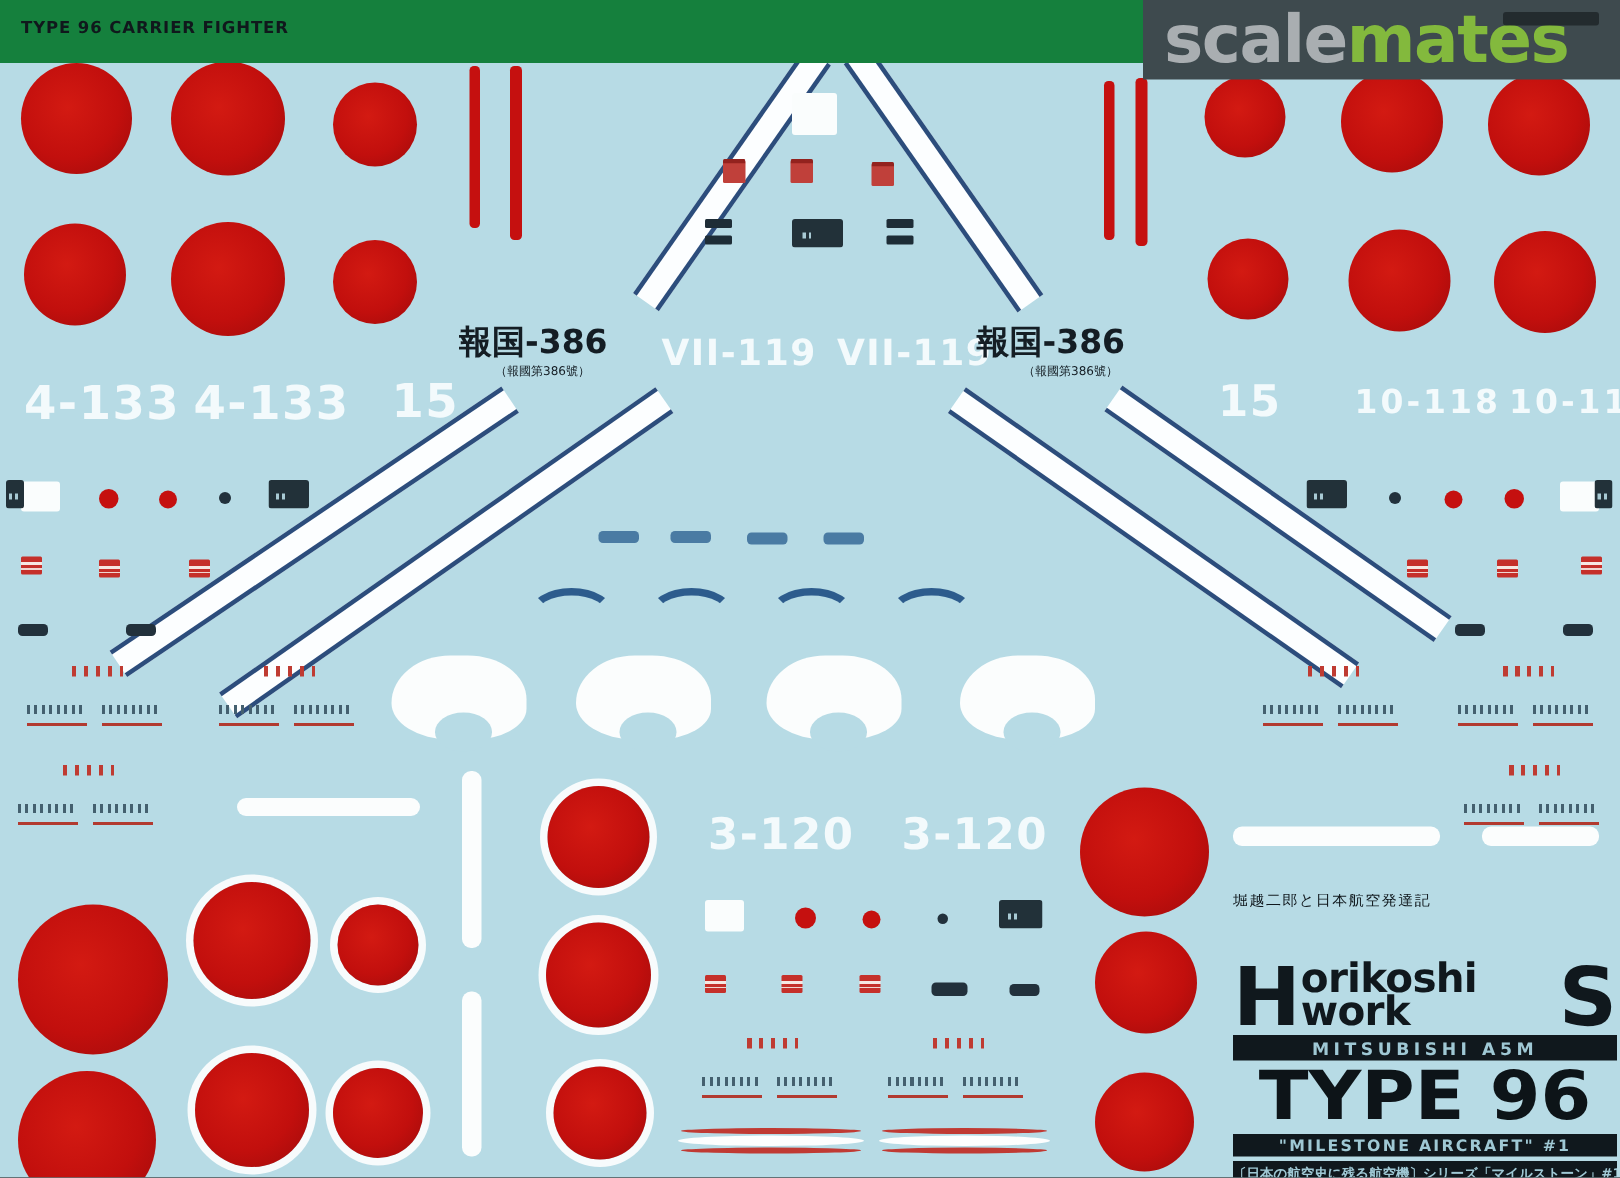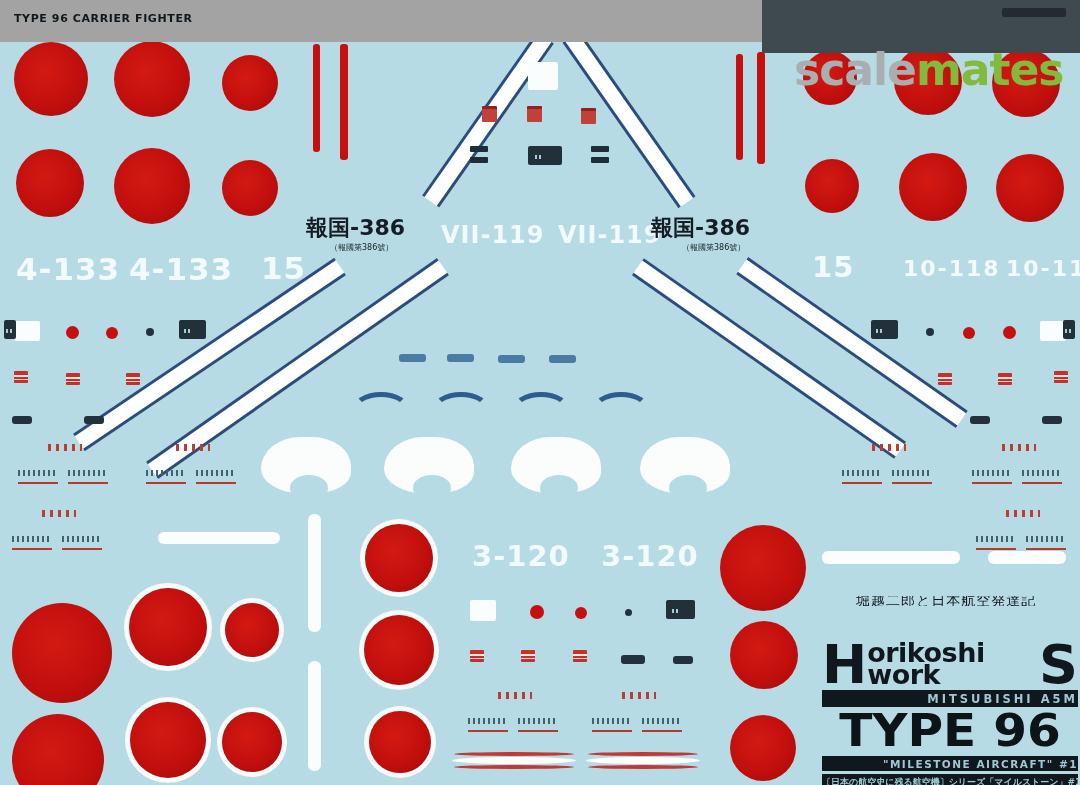--- a/index.html
+++ b/index.html
@@ -1,24 +1,24 @@
 <!DOCTYPE html>
 <html><head>
 <meta charset="utf-8">
 <style>
   html,body{margin:0;padding:0;background:#222;}
   .stage{position:relative;width:1080px;height:785px;overflow:hidden;
          background:#b7dbe5;font-family:"DejaVu Sans","Liberation Sans",sans-serif;}
   
-  .topbar{position:absolute;left:0;top:0;width:924px;height:42px;background:#a3a3a3;}
+  .topbar{position:absolute;left:0;top:0;width:924px;height:42px;background:#15803d;}
   .bar-title{position:absolute;left:14px;top:12px;font-size:11px;font-weight:bold;
              letter-spacing:.6px;color:#10181c;white-space:nowrap;}
   .logoblock{position:absolute;left:762px;top:0;width:318px;height:53px;background:#3e4a4e;}
   .lg-scale,.lg-mates{font-size:44px;font-weight:bold;letter-spacing:-1px;line-height:53px;}
-  .lg-wrap{position:absolute;left:32px;top:0;margin-top:43px;}
+  .lg-wrap{position:absolute;left:14px;top:0;}
   .lg-scale{color:#a9aeb1;}
   .lg-mates{color:#83b93d;}
   .lg-tag{position:absolute;right:14px;top:8px;width:64px;height:9px;background:#20282b;
           opacity:.9;border-radius:2px;}
   
   .decals div,.decals i{position:absolute;}
   .roundel{border-radius:50%;
      background:radial-gradient(circle at 42% 40%, #d31a12 0%, #c20f0d 55%, #9e0b0b 100%);}
   .roundel.ring{box-shadow:0 0 0 5px #f7fbfc;}
   .band{height:15px;background:#fcfeff;border-top:3px solid #2c4d7c;border-bottom:3px solid #2c4d7c;}
@@ -51,27 +51,27 @@
   .cluster .cu{left:0;top:24px;width:40px;height:14px;border-bottom:2px solid #b23a30;
      background:repeating-linear-gradient(90deg,#44606f 0 2px,transparent 2px 5px);
      background-size:100% 6px;background-repeat:no-repeat;background-position:0 2px;}
   .cluster .cu.c2{left:50px;}
   
   .lbl{position:absolute;color:#f3fafc;font-weight:bold;letter-spacing:1px;white-space:nowrap;}
   .lbl.dark{color:#141d24;}
   .lbl.sub{font-size:8px;font-weight:normal;letter-spacing:0;}
   
   .infobox{position:absolute;left:822px;top:596px;width:256px;color:#10181d;}
-  .ib-tagline{font-size:14px;margin-left:34px;letter-spacing:1px;line-height:10px;white-space:nowrap;
-              overflow:hidden;font-family:Liberation Serif, serif;}
+  .ib-tagline{font-size:10px;letter-spacing:1px;line-height:10px;white-space:nowrap;
+              overflow:hidden;}
   .ib-brand{display:flex;align-items:flex-end;justify-content:space-between;font-weight:bold;line-height:.82;}
   .ib-brand .bigHS{font-size:54px;}
   .ib-brand .mid{font-size:27px;letter-spacing:-.5px;padding-bottom:1px;margin-top:36px;}
   .ib-bar{background:#10181d;color:#9fc8d4;font-size:11.5px;font-weight:bold;letter-spacing:3px;
-          text-align:right;padding:2px 0 1px;margin-top:3px;white-space:nowrap;overflow:hidden;}
+          text-align:center;padding:2px 0 1px;margin-top:3px;white-space:nowrap;overflow:hidden;}
   .ib-bar.sm{font-size:10.5px;letter-spacing:1.5px;}
   .ib-bar.jp{font-size:9px;letter-spacing:0;}
   .ib-type{font-size:45px;font-weight:800;line-height:1;text-align:center;color:#0d1418;
            transform:scaleX(1.08);margin-top:1px;white-space:nowrap;}
   .ib-foot{font-size:11px;font-weight:bold;margin-top:4px;text-align:center;white-space:pre;letter-spacing:1px;}
 </style>
 </head>
 <body>
 
 <div class="stage">

